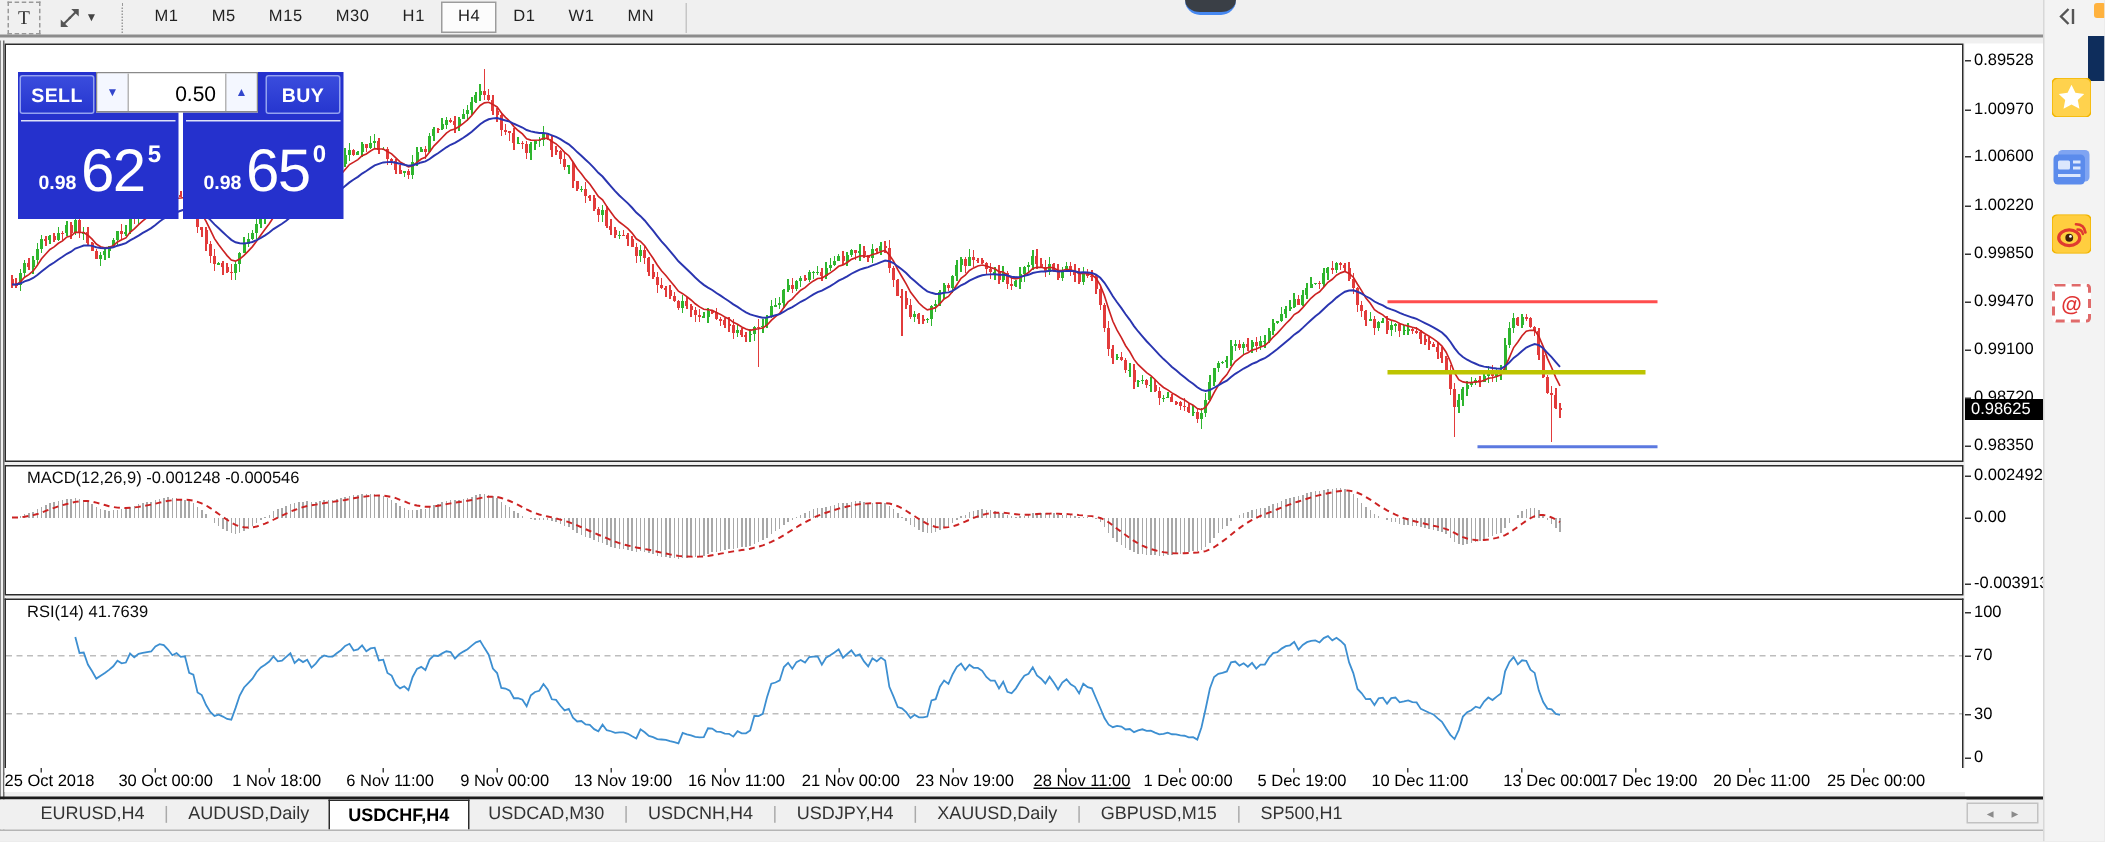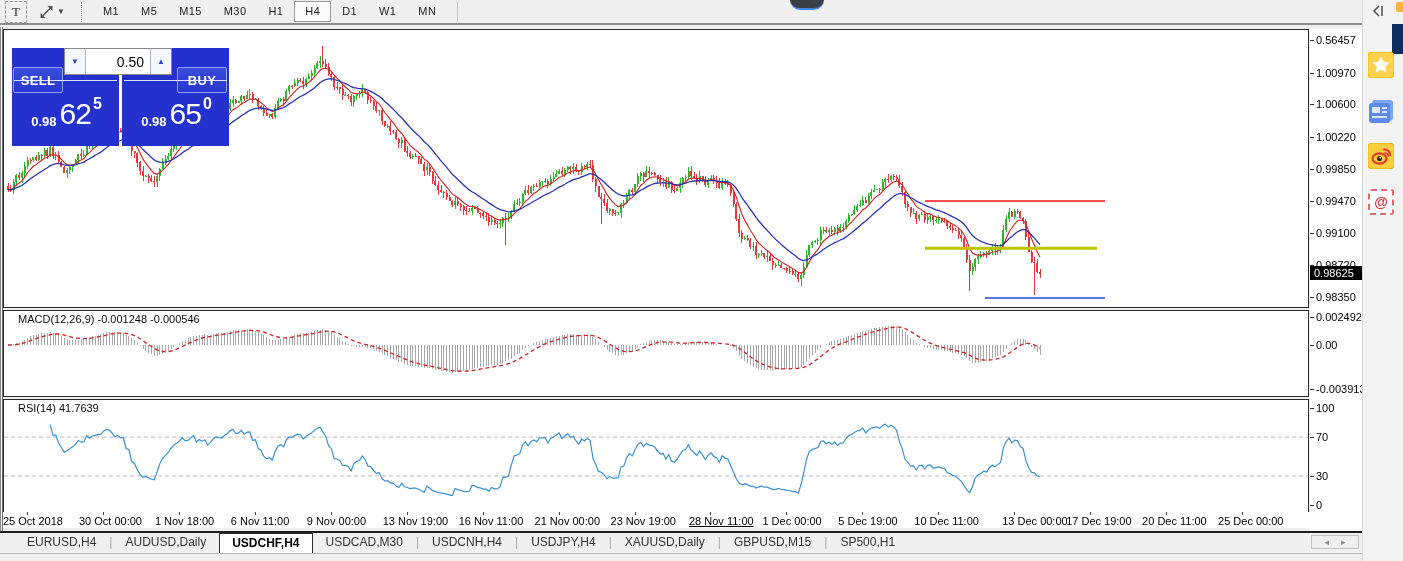--- a/index.html
+++ b/index.html
@@ -50,26 +50,26 @@
   .tab-scroll{position:absolute;left:1311px;top:535px;width:48px;height:14px;border:1px solid #c2c2c2;
     background:#efefef;display:flex;align-items:center;justify-content:center;gap:12px;box-sizing:border-box;}
   .tab-scroll span{font-size:9px;color:#8a8a8a;line-height:1;}
   .bottom-strip{position:absolute;left:0;top:553px;width:1362px;height:8px;background:#f0f0f0;border-top:1px solid #b5b5b5;}
   
   .trade-panel{position:absolute;left:8px;top:18px;width:217px;height:98px;z-index:5;}
   .q-col{position:absolute;top:0;width:107px;height:98px;background:#2531cd;}
   .q-col.left{left:0;} .q-col.right{left:110px;}
   .tp-btn{position:absolute;top:2px;width:48px;height:24px;border:1px solid #93a2f0;border-radius:2px;
     background:linear-gradient(#3a4cdd,#2636cf);color:#fff;font-size:13px;font-weight:600;
-    display:flex;align-items:center;justify-content:center;letter-spacing:.3px;margin-top:17px;}
+    display:flex;align-items:center;justify-content:center;letter-spacing:.3px;}
   .sell-btn{left:1px;} .buy-btn{right:2px;}
   .col-line{position:absolute;left:2px;right:2px;top:32px;height:1px;background:rgba(255,255,255,.85);}
   .quote{position:absolute;left:0;right:0;top:34px;bottom:0;display:flex;align-items:center;justify-content:center;color:#fff;}
   .quote .small{font-size:13px;font-weight:700;margin-right:3px;position:relative;top:7px;}
-  .quote .big{font-size:30px;font-weight:400;line-height:1;letter-spacing:-1px;}
+  .quote .big{font-size:40px;font-weight:400;line-height:1;letter-spacing:-1px;}
   .quote .sup{font-size:16px;font-weight:700;position:relative;top:-10px;left:2px;}
   .spinner{position:absolute;left:52px;top:0;width:108px;height:27px;background:#fff;border:1px solid #8a8a8a;
     display:flex;box-sizing:border-box;z-index:6;}
   .spin-btn{width:20px;display:flex;align-items:center;justify-content:center;font-size:8px;color:#3346cc;background:#f4f7ff;}
   .spin-btn.dn{border-right:1px solid #b5b5b5;}
   .spin-btn.up{border-left:1px solid #b5b5b5;}
   .vol-input{flex:1;border:none;outline:none;font-family:"Liberation Sans",sans-serif;font-size:14px;
     text-align:right;padding:0 6px;color:#000;min-width:0;background:#fff;}
   
   .sidebar{position:absolute;left:1362px;top:0;width:41px;height:561px;background:#f3f3f3;border-left:1px solid #d8d8d8;box-sizing:border-box;}
@@ -1275,21 +1275,21 @@
           <line x1="0" y1="75.9" x2="1304" y2="75.9" stroke="#bdbdbd" stroke-width="1" stroke-dasharray="4 3"></line>
           <polyline points="46.2,24.7 49,35.3 51.8,35.0 54.6,43.0 57.4,47.5 60.2,52.4 63.1,50.5 65.9,48.7 68.7,46.6 71.5,44.2 74.3,40.5 77.1,42.2 79.9,41.7 82.7,35.7 85.5,38.2 88.4,35.9 91.2,35.3 94,34.7 96.8,34.3 99.6,30.9 102.4,29.4 105.2,30.1 108,33.0 110.9,36.8 113.7,35.4 116.5,37.9 119.3,37.5 122.1,48.5 124.9,49.7 127.7,61.6 130.5,63.4 133.4,70.0 136.2,74.6 139,77.3 141.8,76.5 144.6,77.7 147.4,79.3 150.2,79.8 153,72.1 155.8,63.7 158.7,58.3 161.5,55.4 164.3,52.5 167.1,48.0 169.9,45.0 172.7,43.2 175.5,41.0 178.3,37.6 181.2,40.9 184,40.4 186.8,37.9 189.6,35.5 192.4,42.0 195.2,39.5 198,41.4 200.8,39.8 203.7,45.1 206.5,42.4 209.3,38.8 212.1,37.0 214.9,37.7 217.7,37.8 220.5,35.5 223.3,33.5 226.1,30.6 229,29.2 231.8,33.7 234.6,32.9 237.4,30.3 240.2,34.2 243,32.3 245.8,31.8 248.6,40.3 251.5,39.8 254.3,48.6 257.1,50.4 259.9,56.4 262.7,58.9 265.5,57.5 268.3,60.1 271.1,51.3 274,45.9 276.8,44.6 279.6,46.7 282.4,39.7 285.2,37.0 288,37.3 290.8,35.6 293.6,34.2 296.4,34.7 299.3,39.0 302.1,36.2 304.9,34.4 307.7,32.8 310.5,30.4 313.3,28.2 316.1,27.2 318.9,31.9 321.8,36.5 324.6,45.7 327.4,48.7 330.2,58.6 333,59.0 335.8,60.4 338.6,65.5 341.4,65.4 344.3,66.5 347.1,70.9 349.9,63.5 352.7,61.3 355.5,60.5 358.3,56.0 361.1,59.6 363.9,66.2 366.7,66.6 369.6,70.5 372.4,73.6 375.2,72.6 378,78.5 380.8,81.0 383.6,80.7 386.4,82.9 389.2,83.3 392.1,86.1 394.9,87.5 397.7,83.1 400.5,86.8 403.3,87.5 406.1,88.6 408.9,88.2 411.7,88.2 414.6,89.2 417.4,90.8 420.2,92.3 423,86.2 425.8,88.2 428.6,90.6 431.4,91.4 434.2,92.7 437,93.0 439.9,93.3 442.7,94.1 445.5,94.8 448.3,95.6 451.1,88.6 453.9,89.6 456.7,90.3 459.5,91.3 462.4,91.6 465.2,91.4 468,85.5 470.8,85.7 473.6,87.7 476.4,87.9 479.2,89.1 482,89.2 484.9,91.1 487.7,87.4 490.5,88.9 493.3,88.9 496.1,87.0 498.9,77.2 501.7,77.4 504.5,75.9 507.3,65.0 510.2,55.8 513,55.0 515.8,53.6 518.6,44.7 521.4,41.9 524.2,45.8 527,41.4 529.8,40.0 532.7,41.7 535.5,38.0 538.3,37.8 541.1,37.6 543.9,43.1 546.7,38.5 549.5,36.9 552.3,35.0 555.1,32.9 558,38.5 560.8,36.0 563.6,33.6 566.4,37.3 569.2,36.3 572,40.9 574.8,44.2 577.6,38.9 580.5,40.9 583.3,38.4 586.1,40.3 588.9,57.9 591.7,64.4 594.5,71.4 597.3,72.2 600.1,74.8 603,78.7 605.8,76.6 608.6,78.2 611.4,78.2 614.2,77.7 617,66.9 619.8,66.1 622.6,57.8 625.4,53.7 628.3,55.9 631.1,49.5 633.9,44.5 636.7,42.3 639.5,46.6 642.3,43.2 645.1,45.2 647.9,45.3 650.8,47.2 653.6,51.3 656.4,53.8 659.2,53.7 662,59.0 664.8,54.5 667.6,61.2 670.4,62.2 673.3,58.9 676.1,54.4 678.9,50.5 681.7,49.2 684.5,44.8 687.3,50.3 690.1,52.5 692.9,55.6 695.7,51.1 698.6,55.2 701.4,59.7 704.2,55.1 707,52.8 709.8,56.2 712.6,57.9 715.4,62.3 718.2,55.8 721.1,58.1 723.9,58.9 726.7,65.5 729.5,72.0 732.3,78.7 735.1,83.1 737.9,84.8 740.7,83.9 743.6,84.4 746.4,86.3 749.2,86.0 752,88.1 754.8,86.9 757.6,86.2 760.4,87.2 763.2,87.1 766,88.4 768.9,89.6 771.7,89.3 774.5,88.4 777.3,89.5 780.1,89.6 782.9,90.3 785.7,90.5 788.5,91.6 791.4,91.5 794.2,93.1 797,84.8 799.8,72.3 802.6,59.0 805.4,51.3 808.2,49.2 811,48.6 813.9,47.6 816.7,41.5 819.5,41.0 822.3,43.7 825.1,42.2 827.9,44.5 830.7,41.9 833.5,45.7 836.3,43.1 839.2,43.0 842,38.5 844.8,35.4 847.6,34.8 850.4,32.4 853.2,30.8 856,30.2 858.8,27.9 861.7,33.1 864.5,30.0 867.3,28.1 870.1,27.3 872.9,26.9 875.7,28.3 878.5,25.4 881.3,24.1 884.2,26.9 887,25.2 889.8,27.3 892.6,30.0 895.4,41.6 898.2,48.7 901,59.3 903.8,62.2 906.6,66.1 909.5,65.9 912.3,70.0 915.1,65.5 917.9,65.1 920.7,69.1 923.5,65.4 926.3,65.0 929.1,68.2 932,67.6 934.8,66.9 937.6,68.1 940.4,68.3 943.2,72.6 946,73.8 948.8,75.2 951.6,76.3 954.5,78.9 957.3,81.2 960.1,85.7 962.9,89.9 965.7,92.7 968.5,86.7 971.3,77.7 974.1,74.8 976.9,73.5 979.8,71.1 982.6,72.0 985.4,67.7 988.2,65.0 991,66.7 993.8,64.4 996.6,62.4 999.4,47.6 1002.3,41.3 1005.1,38.1 1007.9,42.9 1010.7,40.2 1013.5,40.6 1016.3,46.5 1019.1,48.6 1021.9,60.4 1024.8,68.0 1027.6,72.4 1030.4,72.9 1033.2,75.9 1036,76.5" fill="none" stroke="#3d8fd1" stroke-width="1.2"></polyline>
         </svg></div>
     <div class="ind-label">
       <span>RSI(14)</span>&nbsp;<span>41.7639</span>
     </div>
   </div>
 
   <div class="axis-col" id="axis-col">
       <div class="ax-tick" style="top: 11px;"></div>
-      <div class="ax-label" style="top: 5px;">0.56457</div>
+      <div class="ax-label" style="top: 5px;">0.89528</div>
       <div class="ax-tick" style="top: 43.5584px;"></div>
       <div class="ax-label" style="top: 37.5584px;">1.00970</div>
       <div class="ax-tick" style="top: 75.26px;"></div>
       <div class="ax-label" style="top: 69.26px;">1.00600</div>
       <div class="ax-tick" style="top: 107.818px;"></div>
       <div class="ax-label" style="top: 101.818px;">1.00220</div>
       <div class="ax-tick" style="top: 139.52px;"></div>
       <div class="ax-label" style="top: 133.52px;">0.99850</div>
       <div class="ax-tick" style="top: 172.078px;"></div>
       <div class="ax-label" style="top: 166.078px;">0.99470</div>

